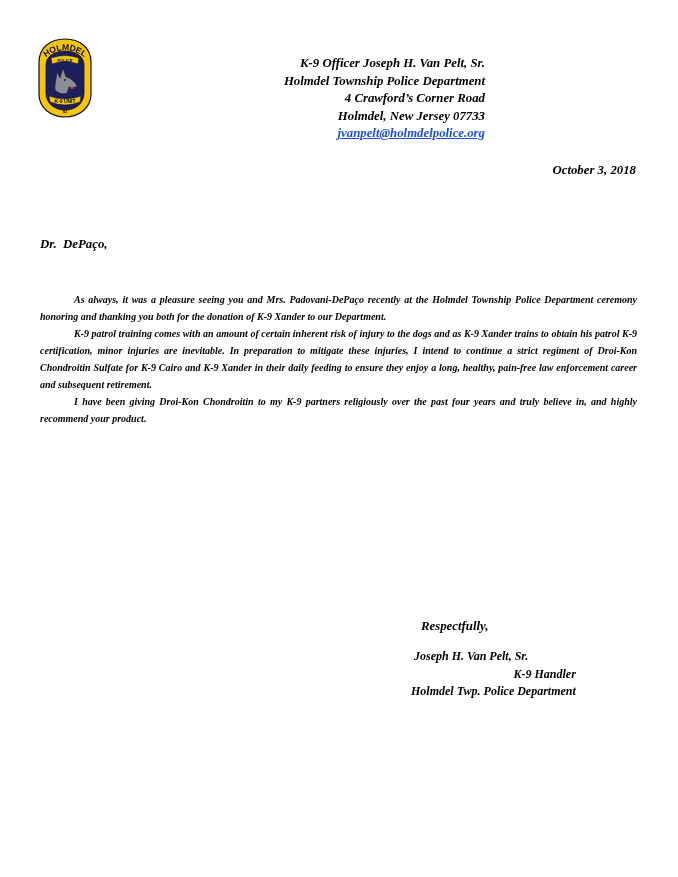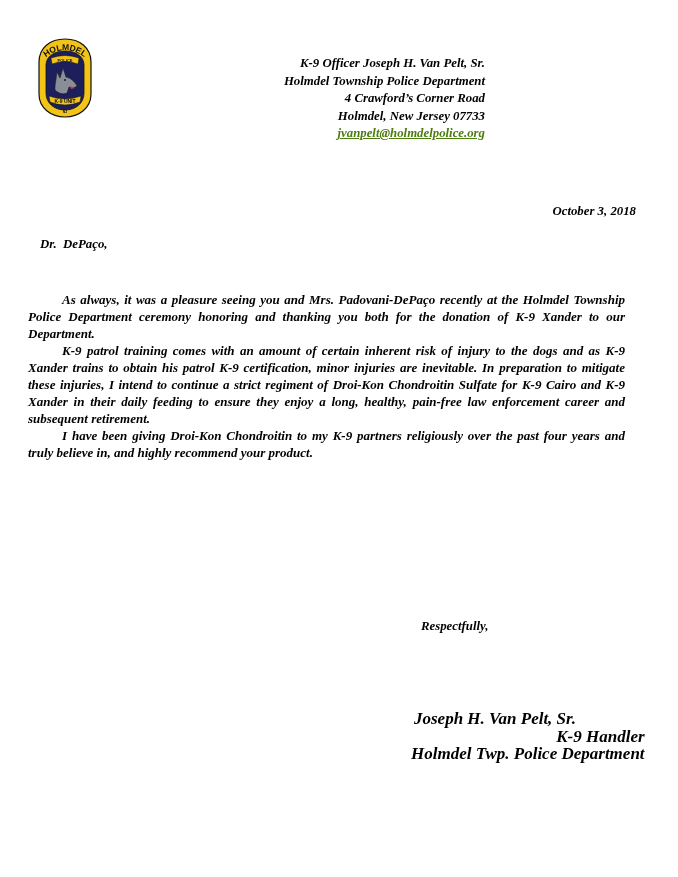--- a/index.html
+++ b/index.html
@@ -34,61 +34,60 @@
     .letterhead {
       position: absolute;
       left: 200px;
       top: 55px;
       width: 285px;
       text-align: right;
       line-height: 17.5px;
       font-size: 12.8px;
     }
     .letterhead .email {
-      color: #4d7c0f;
+      color: #1d4ed8;
       text-decoration: underline;
     }
     .date {
       position: absolute;
       right: 42px;
       top: 163px;
       font-size: 12.8px;
-      margin-top: 41px;
     }
     .salutation {
       position: absolute;
       left: 40px;
       top: 237px;
       font-size: 12.8px;
       white-space: pre;
     }
     .body {
       position: absolute;
-      left: 28px;
+      left: 40px;
       top: 291px;
       width: 597px;
       line-height: 17px;
-      font-size: 13px;
+      font-size: 10px;
       text-align: justify;
     }
     .body p {
       margin: 0;
       text-indent: 34px;
     }
     .closing {
       position: absolute;
       left: 421px;
       top: 619px;
       font-size: 12.8px;
       text-align: right;
     }
     .sig {
       position: absolute;
-      top: 710px;
-      font-size: 17px;
+      top: 648px;
+      font-size: 12px;
       line-height: 17.5px;
     }
     .sig div { white-space: nowrap; }
     .sig .l1 { margin-left: 414px; }
     .sig .l2 { margin-left: 416px; text-align: right; }
     .sig .l3 { margin-left: 411px; }
   </style>
 </head>
 <body>
 

